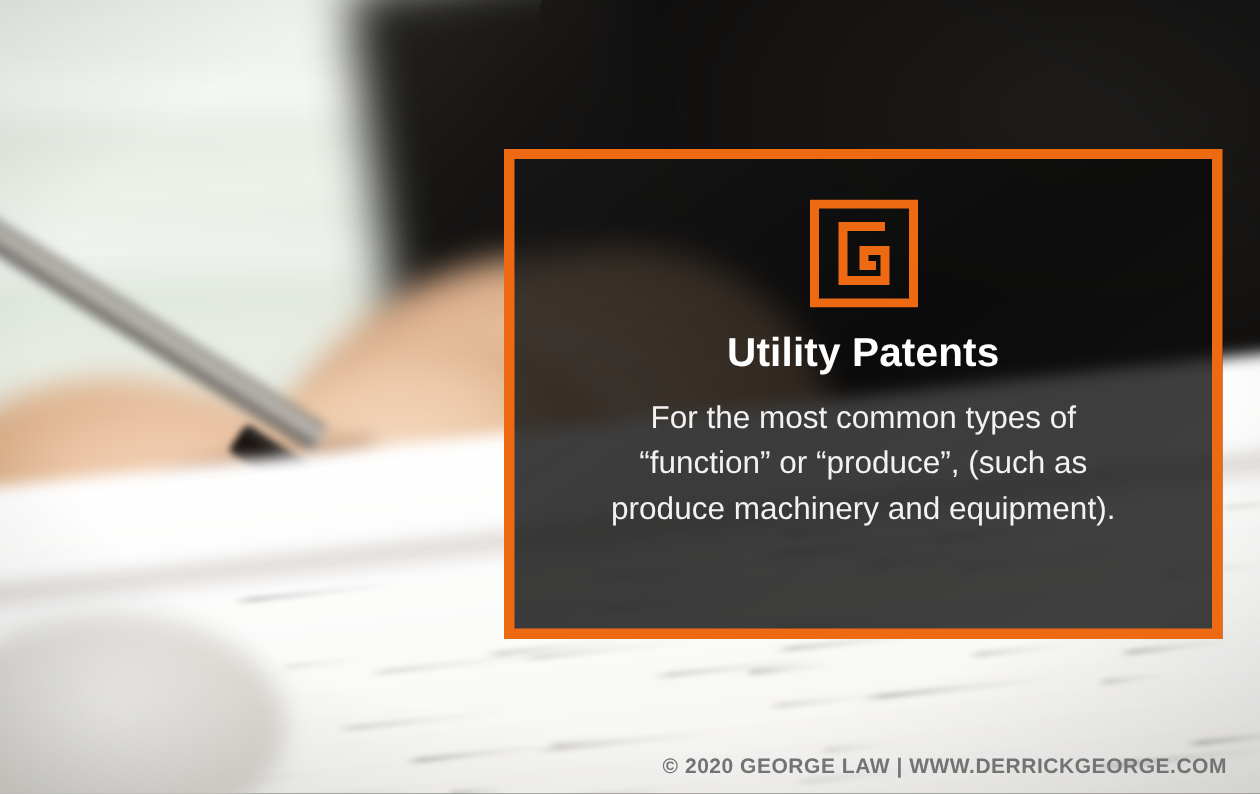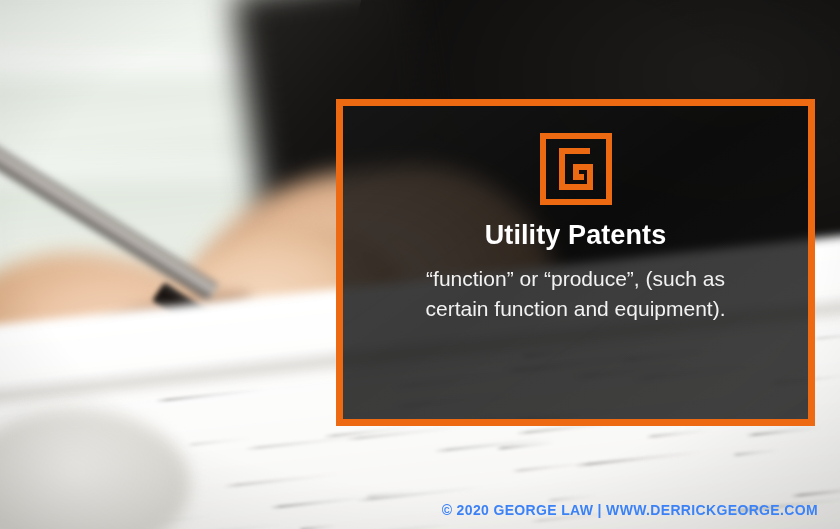--- a/index.html
+++ b/index.html
@@ -263,21 +263,21 @@
   }
   .card-body span { display: block; white-space: nowrap; }
 
   
   .footer {
     position: absolute;
     left: 0;
     right: 22px;
     bottom: 11px;
     text-align: right;
-    color: #3b82f6;
+    color: #737373;
     font-size: 14px;
     font-weight: bold;
     letter-spacing: .35px;
     white-space: nowrap;
   }
 </style>
 </head>
 <body>
 
 <div id="stage">
@@ -355,20 +355,21 @@
 
         <rect x="3" y="3" width="66" height="66" fill="none" stroke="#ee6a12" stroke-width="6"></rect>
 
         <path d="M50 18 H22 V54 H50 V34 H36 V44 H44" fill="none" stroke="#ee6a12" stroke-width="6" stroke-linecap="butt" stroke-linejoin="miter"></path>
       </svg>
     </div>
 
     <div class="card-title">Utility Patents</div>
 
     <div class="card-body">
+      <span>For the most common types of</span>
       <span>“function” or “produce”, (such as</span>
-      <span>certain function and equipment).</span>
+      <span>produce machinery and equipment).</span>
     </div>
   </div>
 
   <div class="footer">© 2020 GEORGE LAW | WWW.DERRICKGEORGE.COM</div>
 
 </div>
 
 </body></html>

